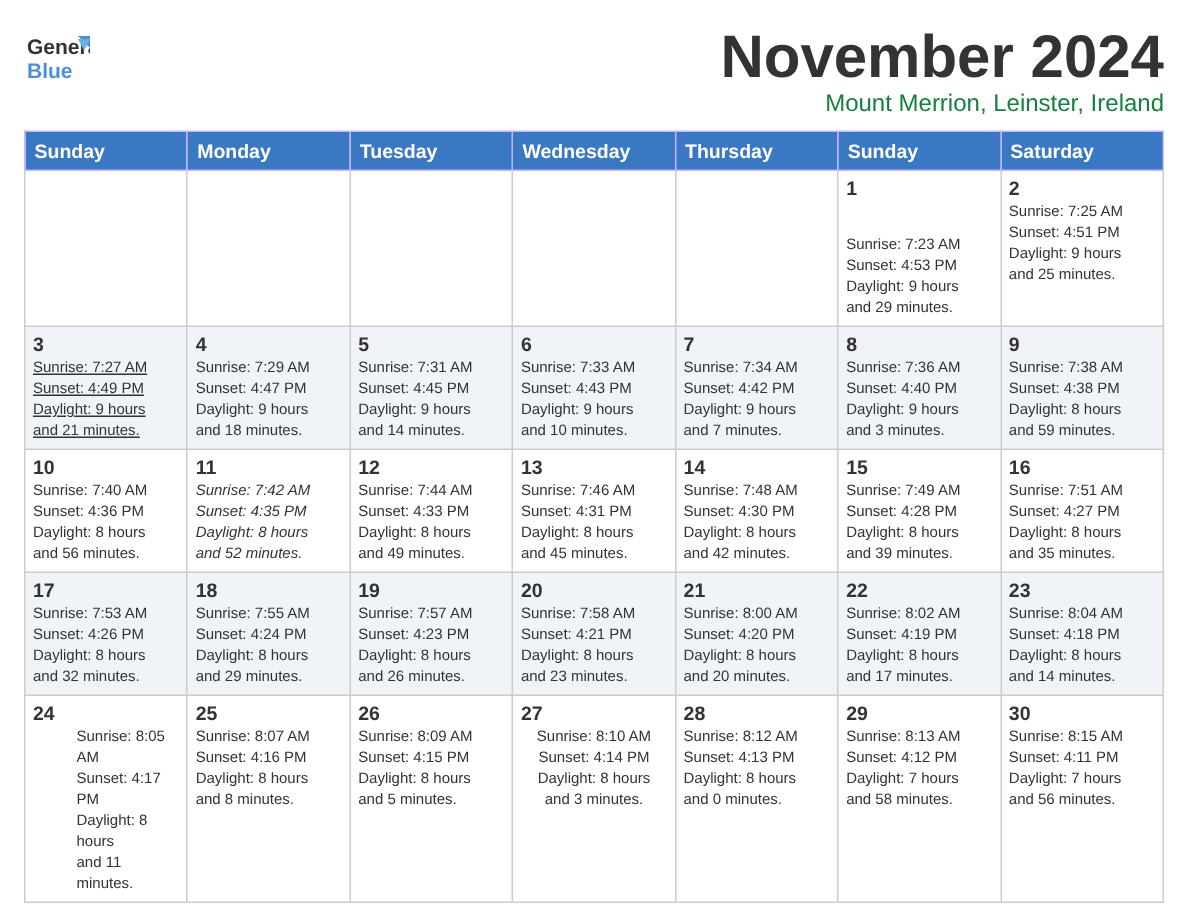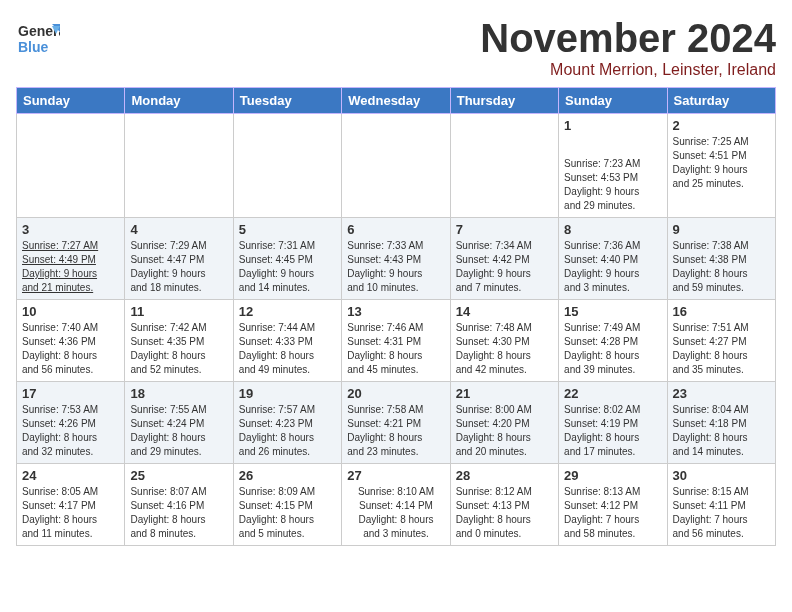--- a/index.html
+++ b/index.html
@@ -24,21 +24,21 @@
     .title-area {
       text-align: right;
     }
     .month-title {
       font-size: 40px;
       font-weight: bold;
       color: #333;
     }
     .location {
       font-size: 16px;
-      color: #7f1d1d;
+      color: #15803d;
     }
     table {
       width: 100%;
       border-collapse: collapse;
       table-layout: fixed;
     }
     th {
       background-color: #3b78c3;
       color: #fff;
       text-align: left;
@@ -187,21 +187,21 @@
       <tr class="row-3">
         <td>
           <span class="day-num">10</span>
           <div class="day-info" style="white-space: pre-line;">Sunrise: 7:40 AM
 Sunset: 4:36 PM
 Daylight: 8 hours
 and 56 minutes.</div>
         </td>
         <td>
           <span class="day-num">11</span>
-          <div class="day-info" style="white-space: pre-line;">Sunrise: 7:42 AM
+          <div class="day-info" style="white-space: pre-line; font-style: italic;">Sunrise: 7:42 AM
 Sunset: 4:35 PM
 Daylight: 8 hours
 and 52 minutes.</div>
         </td>
         <td>
           <span class="day-num">12</span>
           <div class="day-info" style="white-space: pre-line;">Sunrise: 7:44 AM
 Sunset: 4:33 PM
 Daylight: 8 hours
 and 49 minutes.</div>
@@ -282,21 +282,21 @@
           <span class="day-num">23</span>
           <div class="day-info" style="white-space: pre-line;">Sunrise: 8:04 AM
 Sunset: 4:18 PM
 Daylight: 8 hours
 and 14 minutes.</div>
         </td>
       </tr>
       <tr class="row-5">
         <td>
           <span class="day-num">24</span>
-          <div class="day-info" style="white-space: pre-line;">Sunrise: 8:05 AM
+          <div class="day-info" style="white-space: pre-line; margin-left: 29px;">Sunrise: 8:05 AM
 Sunset: 4:17 PM
 Daylight: 8 hours
 and 11 minutes.</div>
         </td>
         <td>
           <span class="day-num">25</span>
           <div class="day-info" style="white-space: pre-line;">Sunrise: 8:07 AM
 Sunset: 4:16 PM
 Daylight: 8 hours
 and 8 minutes.</div>

